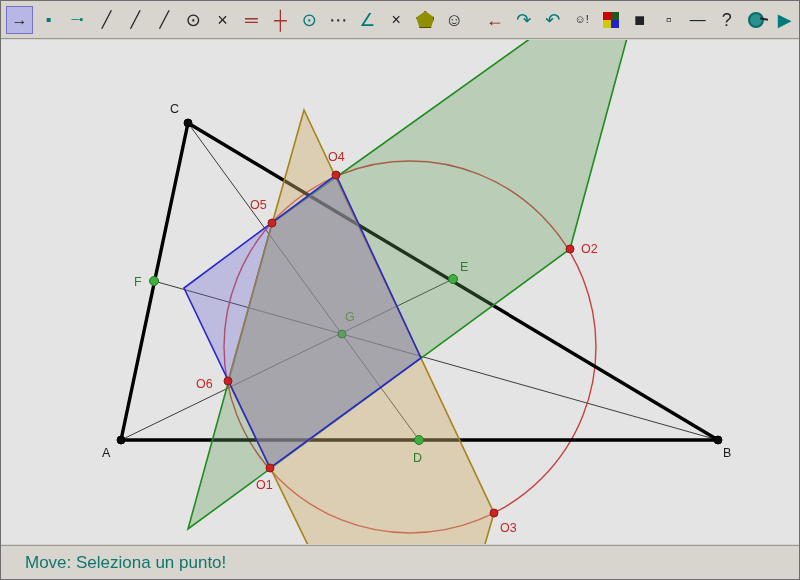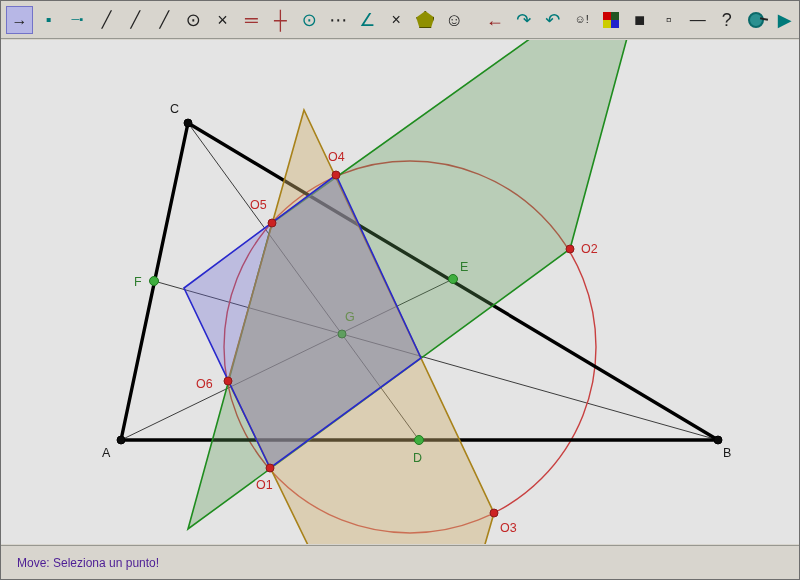--- a/index.html
+++ b/index.html
@@ -26,21 +26,21 @@
   
   .gcanvas{position:absolute;left:0;top:39px;width:798px;height:504px;background:#e4e4e4;}
   svg{display:block;}
   .median{stroke:#3c3c3c;stroke-width:1;}
   .side{stroke:#000;stroke-width:3.4;stroke-linecap:round;}
   .vanlamoen{fill:none;stroke:#c84040;stroke-width:1.4;}
   text.lbl{font-family:"Liberation Sans",sans-serif;font-size:12.5px;}
   
   .statusbar{position:absolute;left:0;top:544px;width:100%;height:34px;background:#d8d5ce;
              border-top:1px solid #979790;display:flex;align-items:center;}
-  .status-text{padding-left:16px;font-size:12px;color:#4c1d95;}
+  .status-text{padding-left:24px;font-size:17px;color:#0f766e;}
 </style>
 </head>
 <body>
 
 <div class="window">
   <div class="toolbar">
       <div class="tbtn pressed">
         <span class="g ">→</span>
       </div>
       <div class="tbtn">

